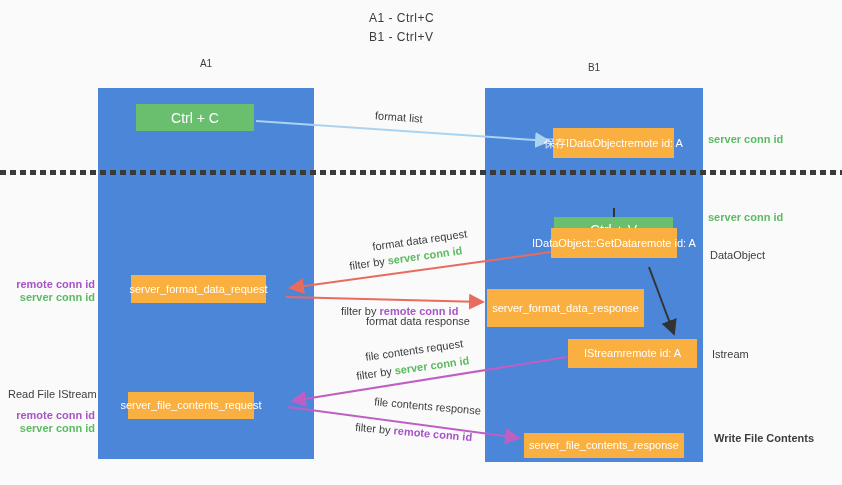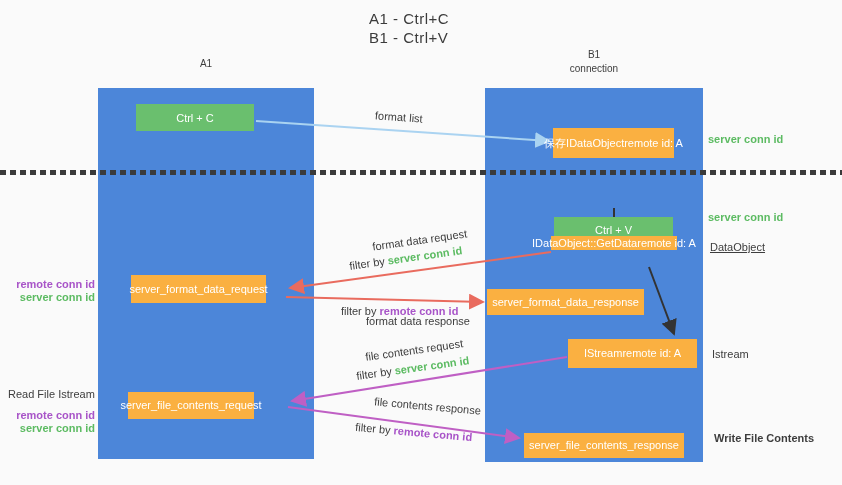--- a/index.html
+++ b/index.html
@@ -5,52 +5,51 @@
   html,body{margin:0;padding:0;}
   body{
     width:842px;height:485px;position:relative;overflow:hidden;
     background:#fafafa;
     font-family:"Liberation Sans", sans-serif;
     color:#3d3d3d;
   }
   .abs{position:absolute;}
   .lane{background:#4c86d9;}
   .gbox{
-    background:#6abf6e;color:#fff;font-size:11px;
+    background:#6abf6e;color:#fff;font-size:14px;
     display:flex;align-items:center;justify-content:center;
   }
   .obox{
     background:#fab041;color:#fff;font-size:11px;line-height:13px;
     display:flex;flex-direction:row;align-items:center;justify-content:center;
     text-align:center;white-space:nowrap;
   }
   .lbl{font-size:11px;line-height:13px;color:#3d3d3d;white-space:nowrap;}
   .hdr{font-size:10px;line-height:14px;text-align:center;color:#3d3d3d;}
-  .title{font-size:15px;line-height:19px;color:#3b3b3b;letter-spacing:0.5px;}
+  .title{font-size:12px;line-height:19px;color:#3b3b3b;letter-spacing:0.5px;}
   .green{color:#5cbb62;font-weight:bold;}
   .purple{color:#a854c8;font-weight:bold;}
   .dotted{
     background:repeating-linear-gradient(to right,#3a3a3a 0 6px,transparent 6px 10px);
   }
   svg{position:absolute;left:0;top:0;pointer-events:none;}
 </style>
 </head>
 <body>
 
 <div class="abs title" style="left:369px;top:9px;">
   <div>A1 - Ctrl+C</div>
   <div>B1 - Ctrl+V</div>
 </div>
 
 <div class="abs hdr" style="left:98px;top:57px;width:216px;">
   <div>A1</div>
 </div>
-<div class="abs hdr" style="left:485px;top:48px;width:218px;">
+<div class="abs hdr" style="left:485px;top:61px;width:218px;">
   <div>B1</div>
-  <div>connection</div>
 </div>
 
 <div class="abs lane" style="left:98px;top:88px;width:216px;height:371px;"></div>
 <div class="abs lane" style="left:485px;top:88px;width:218px;height:374px;"></div>
 
 <div class="abs dotted" style="left:0;top:170px;width:842px;height:5px;"></div>
 
 <svg width="842" height="485" viewBox="0 0 842 485">
   <defs>
     <marker id="mBlue" markerWidth="9" markerHeight="8" refX="7" refY="4" orient="auto">
@@ -81,57 +80,57 @@
 
 <div class="abs obox" style="left:553px;top:128px;width:121px;height:30px;">
   <div>保存IDataObject</div>
   <div>remote id: A</div>
 </div>
 
 <div class="abs gbox" style="left:554px;top:181px;width:119px;height:25px;margin-top:36px;">
   <span>Ctrl + V</span>
 </div>
 
-<div class="abs obox" style="left:551px;top:236px;width:126px;height:14px;">
+<div class="abs obox" style="left:551px;top:228px;width:126px;height:30px;">
   <div>IDataObject::GetData</div>
   <div>remote id: A</div>
 </div>
 
 <div class="abs obox" style="left:131px;top:275px;width:135px;height:28px;">
   <span>server_format_data_request</span>
 </div>
 
-<div class="abs obox" style="left:487px;top:289px;width:157px;height:26px;">
+<div class="abs obox" style="left:487px;top:289px;width:157px;height:38px;">
   <span>server_format_data_response</span>
 </div>
 
 <div class="abs obox" style="left:568px;top:339px;width:129px;height:29px;">
   <div>IStream</div>
   <div>remote id: A</div>
 </div>
 
 <div class="abs obox" style="left:128px;top:392px;width:126px;height:27px;">
   <span>server_file_contents_request</span>
 </div>
 
 <div class="abs obox" style="left:524px;top:433px;width:160px;height:25px;">
   <span>server_file_contents_response</span>
 </div>
 
 <div class="abs lbl green" style="left:708px;top:133px;">server conn id</div>
 <div class="abs lbl green" style="left:708px;top:211px;">server conn id</div>
-<div class="abs lbl" style="left:710px;top:241px;text-decoration:underline;">DataObject</div>
+<div class="abs lbl" style="left:710px;top:249px;">DataObject</div>
 <div class="abs lbl" style="left:712px;top:348px;">Istream</div>
 <div class="abs lbl" style="left:714px;top:432px;font-weight:bold;">Write File Contents</div>
 
 <div class="abs lbl" style="left:0;top:278px;width:95px;text-align:right;">
   <div class="purple">remote conn id</div>
   <div class="green">server conn id</div>
 </div>
-<div class="abs lbl" style="left:8px;top:388px;">Read File Istream</div>
+<div class="abs lbl" style="left:8px;top:388px;">Read File IStream</div>
 <div class="abs lbl" style="left:0;top:409px;width:95px;text-align:right;">
   <div class="purple">remote conn id</div>
   <div class="green">server conn id</div>
 </div>
 
 <div class="abs lbl" style="left:375px;top:111px;transform:rotate(4deg);">format list</div>
 
 <div class="abs lbl" style="left:372px;top:234px;transform:rotate(-8deg);">format data request</div>
 <div class="abs lbl" style="left:349px;top:252px;transform:rotate(-8deg);">
   <span>filter by </span><span class="green">server conn id</span>

